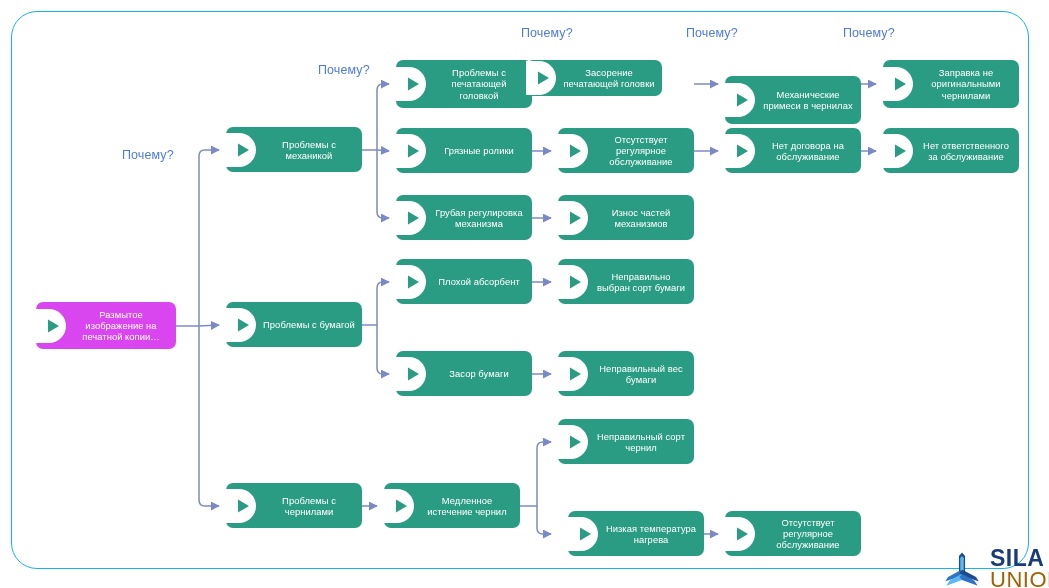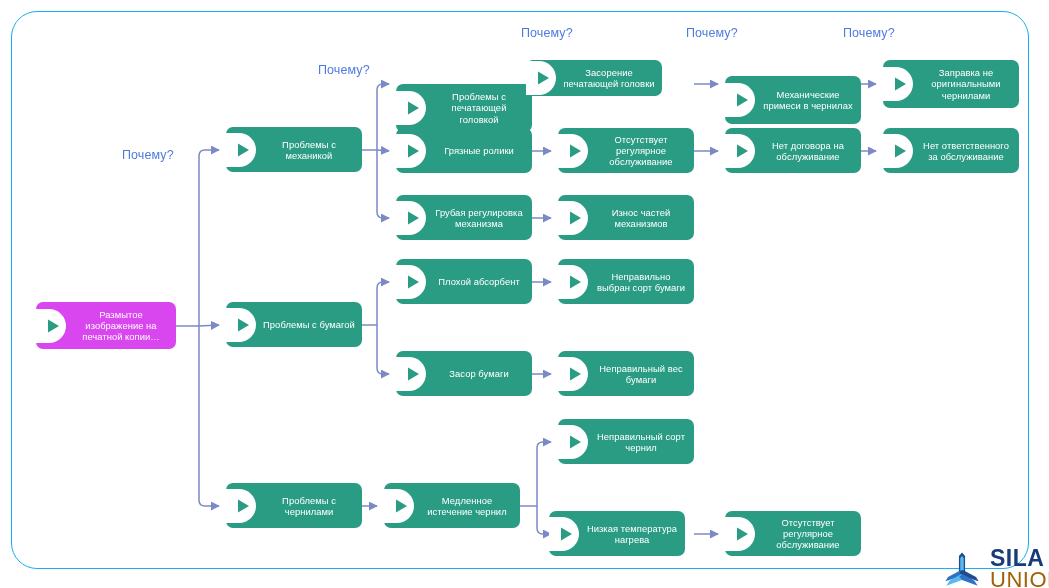--- a/index.html
+++ b/index.html
@@ -125,21 +125,21 @@
       </div>
       <div class="node" style="left: 226px; top: 483px; width: 136px; height: 45px;">
         <span class="bullet">
           <svg viewBox="0 0 34 34" xmlns="http://www.w3.org/2000/svg">
             <path d="M0 0 H13 A17 17 0 0 1 13 34 H0 Z" fill="#ffffff"></path>
             <path d="M12 10.5 L23 17 L12 23.5 Z" fill="#2b9c84"></path>
           </svg>
         </span>
         <span class="lbl">Проблемы с чернилами</span>
       </div>
-      <div class="node" style="left: 396px; top: 60px; width: 136px; height: 48px; margin-top: 24px;">
+      <div class="node" style="left: 396px; top: 60px; width: 136px; height: 48px;">
         <span class="bullet">
           <svg viewBox="0 0 34 34" xmlns="http://www.w3.org/2000/svg">
             <path d="M0 0 H13 A17 17 0 0 1 13 34 H0 Z" fill="#ffffff"></path>
             <path d="M12 10.5 L23 17 L12 23.5 Z" fill="#2b9c84"></path>
           </svg>
         </span>
         <span class="lbl">Проблемы с печатающей головкой</span>
       </div>
       <div class="node" style="left: 396px; top: 128px; width: 136px; height: 45px;">
         <span class="bullet">
@@ -233,21 +233,21 @@
       </div>
       <div class="node" style="left: 558px; top: 419px; width: 136px; height: 45px;">
         <span class="bullet">
           <svg viewBox="0 0 34 34" xmlns="http://www.w3.org/2000/svg">
             <path d="M0 0 H13 A17 17 0 0 1 13 34 H0 Z" fill="#ffffff"></path>
             <path d="M12 10.5 L23 17 L12 23.5 Z" fill="#2b9c84"></path>
           </svg>
         </span>
         <span class="lbl">Неправильный сорт чернил</span>
       </div>
-      <div class="node" style="left: 549px; top: 511px; width: 136px; height: 45px;">
+      <div class="node" style="left: 568px; top: 511px; width: 136px; height: 45px;">
         <span class="bullet">
           <svg viewBox="0 0 34 34" xmlns="http://www.w3.org/2000/svg">
             <path d="M0 0 H13 A17 17 0 0 1 13 34 H0 Z" fill="#ffffff"></path>
             <path d="M12 10.5 L23 17 L12 23.5 Z" fill="#2b9c84"></path>
           </svg>
         </span>
         <span class="lbl">Низкая температура нагрева</span>
       </div>
       <div class="node" style="left: 725px; top: 60px; width: 136px; height: 48px; margin-top: 16px;">
         <span class="bullet">

